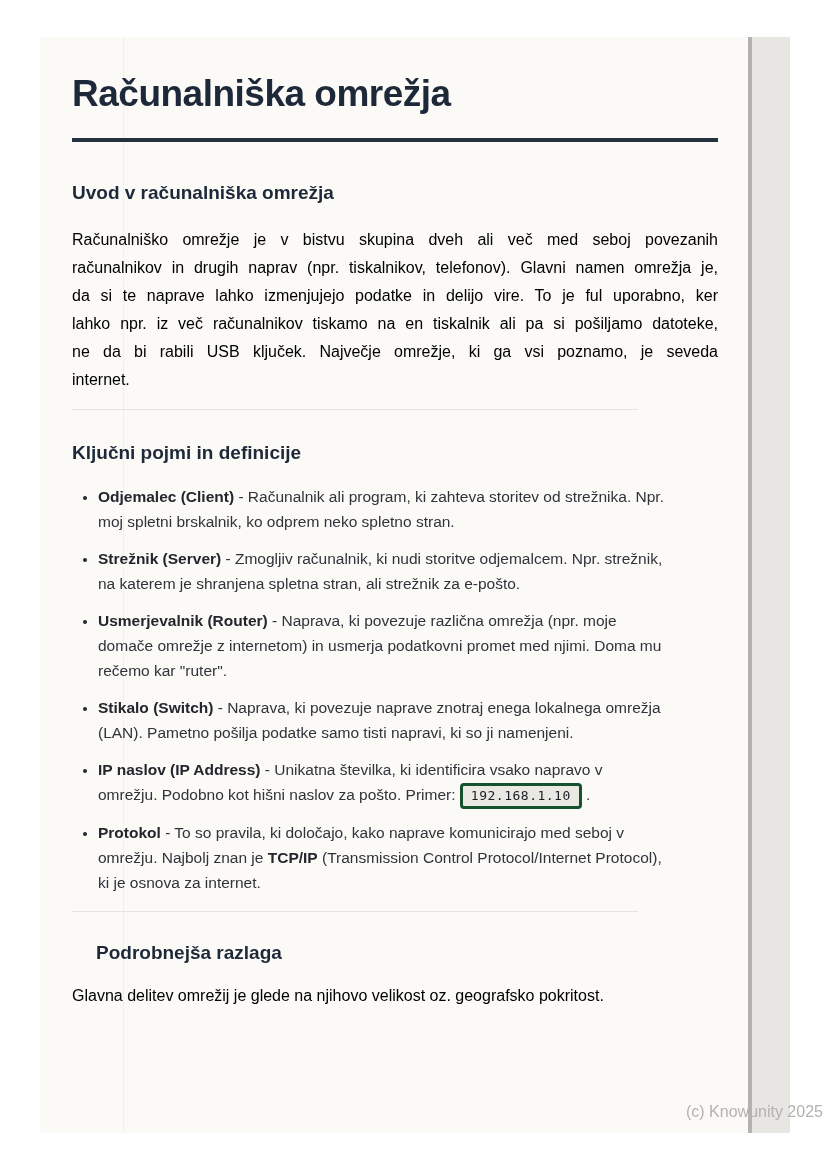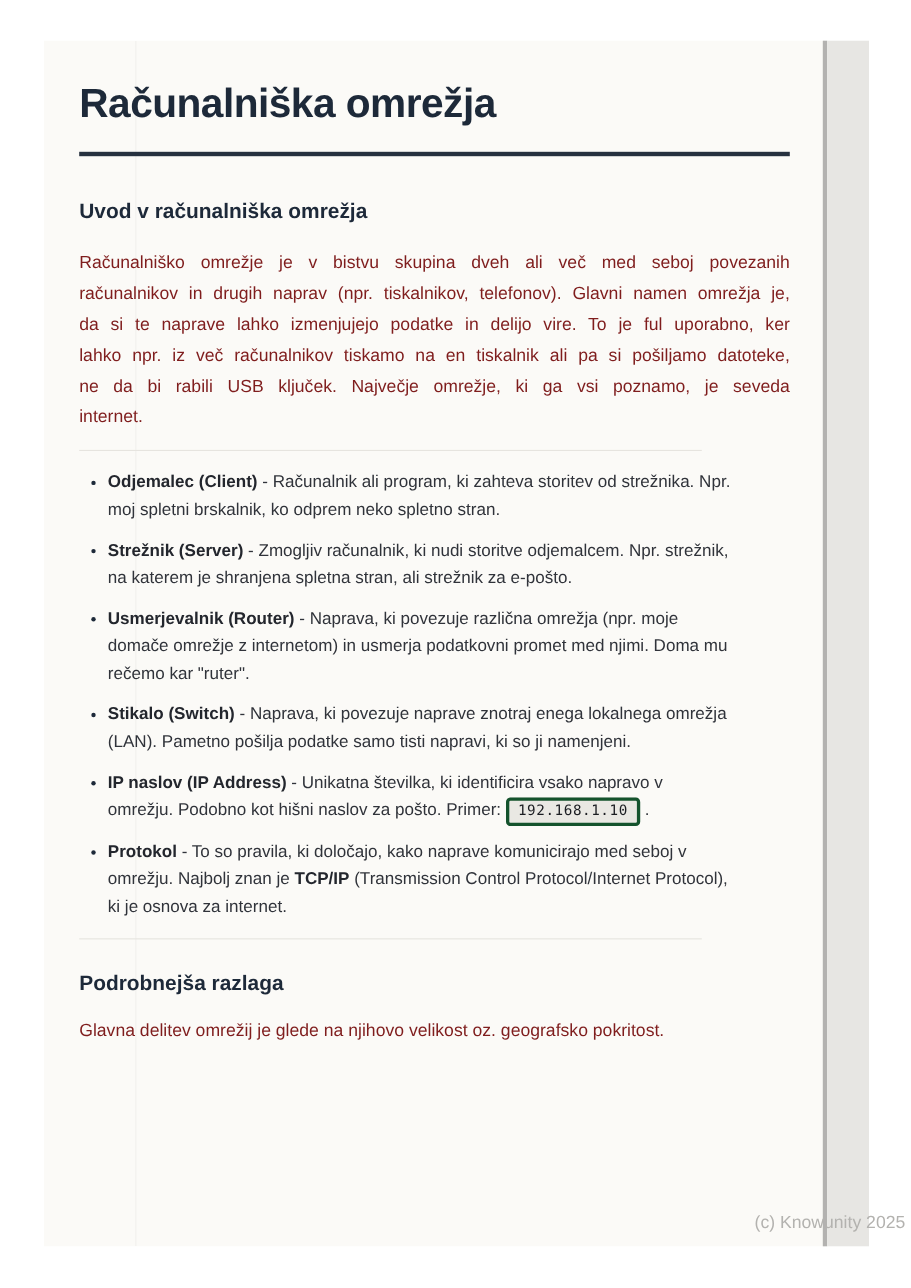--- a/index.html
+++ b/index.html
@@ -55,34 +55,34 @@
   }
 
   h2.section-heading {
     font-size: 19px;
     line-height: 30px;
     font-weight: 700;
     color: #1d2939;
   }
   .h2-intro   { margin-top: 36px; }
   .h2-terms   { margin-top: 28px; }
-  .h2-details { margin-top: 26px; }
+  .h2-details { margin-top: 26px; margin-left: 24px; }
 
   h3.sub-heading {
     margin-top: 20px;
     font-size: 19px;
     line-height: 24px;
     font-weight: 700;
     color: #1d2939;
   }
 
   p.body-text {
     font-size: 16px;
     line-height: 28px;
-    color: #7f1d1d;
+    color: #000000;
   }
   p.intro-paragraph {
     margin-top: 18px;
     text-align: justify;
     word-spacing: 4px;
     width: 646px;
   }
   p.lead-paragraph {
     margin-top: 14px;
     line-height: 26px;
@@ -151,20 +151,21 @@
     <div class="content">
 
       <h1 class="doc-title">Računalniška omrežja</h1>
       <div class="title-rule"></div>
 
       <h2 class="section-heading h2-intro">Uvod v računalniška omrežja</h2>
       <p class="body-text intro-paragraph">Računalniško omrežje je v bistvu skupina dveh ali več med seboj povezanih računalnikov in drugih naprav (npr. tiskalnikov, telefonov). Glavni namen omrežja je, da si te naprave lahko izmenjujejo podatke in delijo vire. To je ful uporabno, ker lahko npr. iz več računalnikov tiskamo na en tiskalnik ali pa si pošiljamo datoteke, ne da bi rabili USB ključek. Največje omrežje, ki ga vsi poznamo, je seveda internet.</p>
 
       <hr class="section-divider hr-1">
 
+      <h2 class="section-heading h2-terms">Ključni pojmi in definicije</h2>
 
       <ul class="terms-list">
         <li><span class="term">Odjemalec (Client)</span><span> - Računalnik ali program, ki zahteva storitev od strežnika. Npr. moj spletni brskalnik, ko odprem neko spletno stran.</span></li>
 
         <li><span class="term">Strežnik (Server)</span><span> - Zmogljiv računalnik, ki nudi storitve odjemalcem. Npr. strežnik, na katerem je shranjena spletna stran, ali strežnik za e-pošto.</span></li>
 
         <li><span class="term">Usmerjevalnik (Router)</span><span> - Naprava, ki povezuje različna omrežja (npr. moje domače omrežje z internetom) in usmerja podatkovni promet med njimi. Doma mu rečemo kar "ruter".</span></li>
 
         <li><span class="term">Stikalo (Switch)</span><span> - Naprava, ki povezuje naprave znotraj enega lokalnega omrežja (LAN). Pametno pošilja podatke samo tisti napravi, ki so ji namenjeni.</span></li>
 

